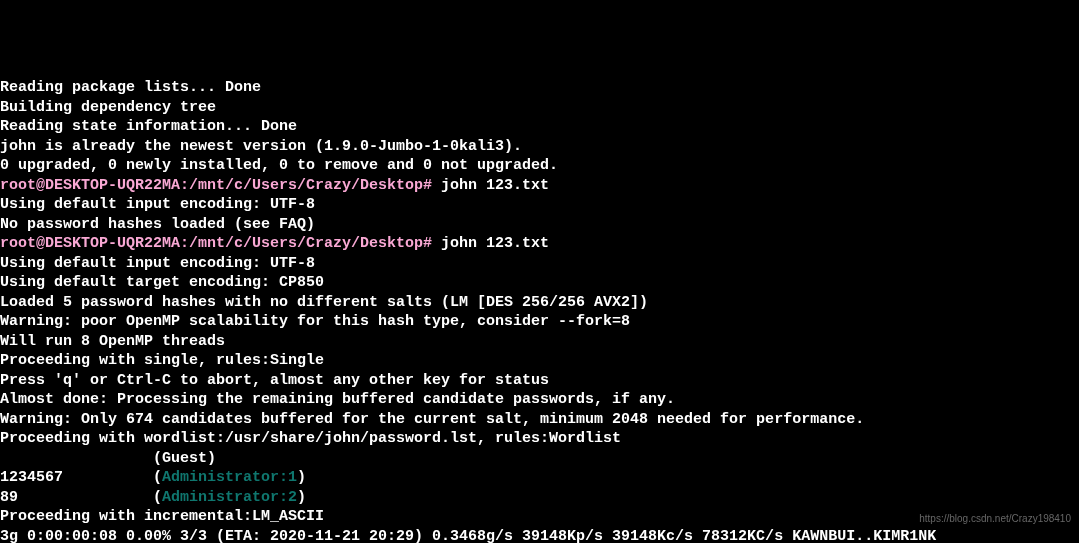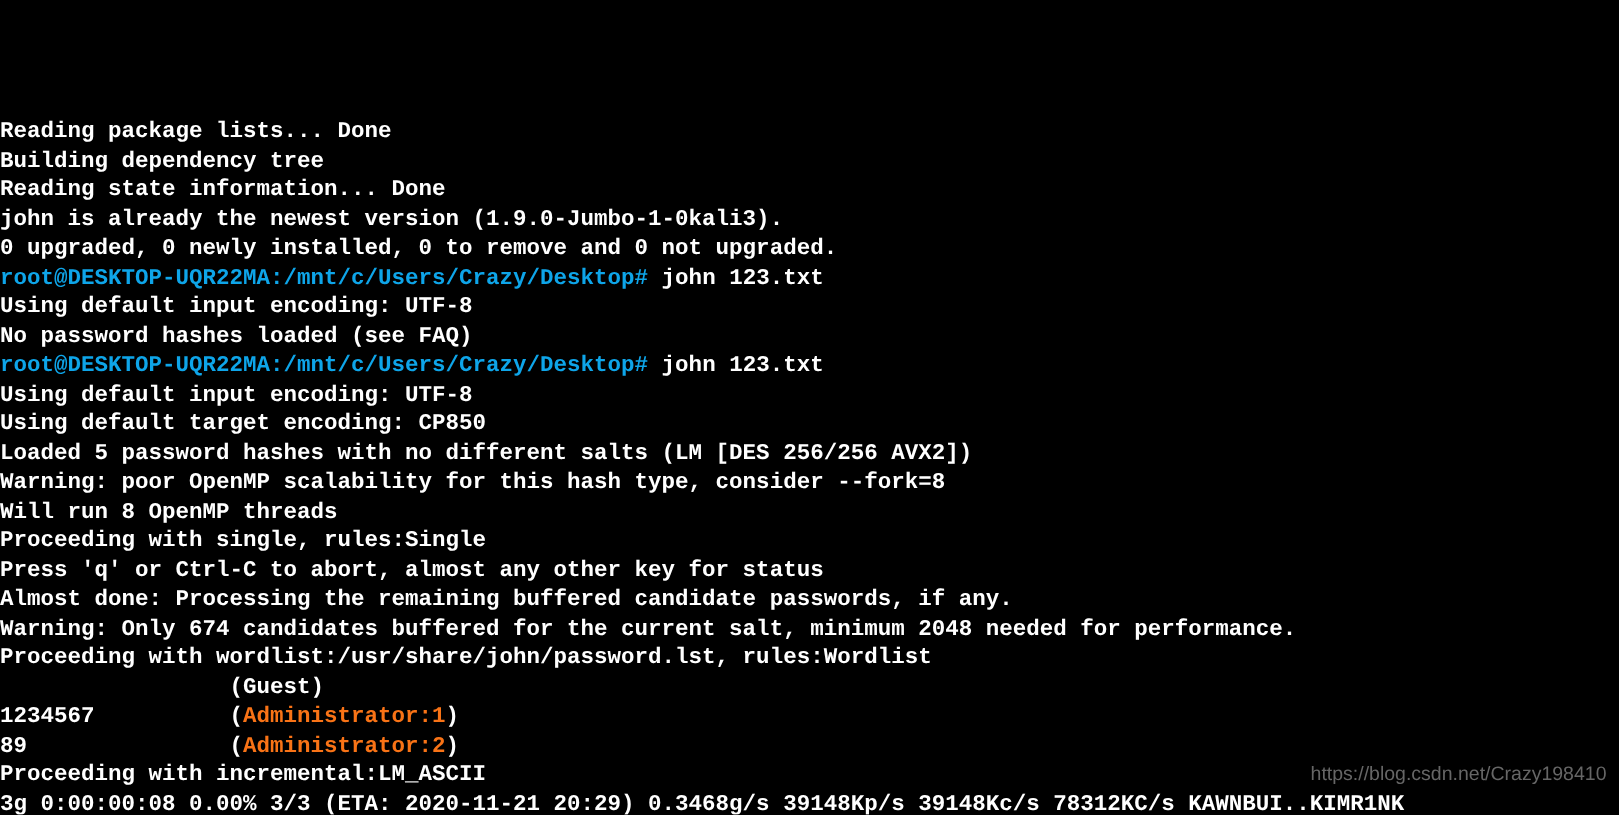--- a/index.html
+++ b/index.html
@@ -20,31 +20,31 @@
       white-space: pre;
     }
     .terminal {
       padding: 0;
     }
     .line {
       display: block;
       font-weight: bold;
     }
     .red {
-      color: #0ea5e9;
+      color: #f9a8d4;
     }
     .darkred {
-      color: #f97316;
+      color: #0f766e;
     }
     .watermark {
       position: absolute;
       bottom: 18px;
       right: 8px;
       color: #666666;
-      font-size: 13px;
+      font-size: 10px;
       font-family: Arial, sans-serif;
     }
   </style>
 </head>
 <body>
 
 
 
 <div class="terminal" id="terminal-container"><span class="line"><span>Reading package lists... Done</span></span><span class="line"><span>Building dependency tree</span></span><span class="line"><span>Reading state information... Done</span></span><span class="line"><span>john is already the newest version (1.9.0-Jumbo-1-0kali3).</span></span><span class="line"><span>0 upgraded, 0 newly installed, 0 to remove and 0 not upgraded.</span></span><span class="line"><span class="red">root@DESKTOP-UQR22MA:/mnt/c/Users/Crazy/Desktop#</span><span> john 123.txt</span></span><span class="line"><span>Using default input encoding: UTF-8</span></span><span class="line"><span>No password hashes loaded (see FAQ)</span></span><span class="line"><span class="red">root@DESKTOP-UQR22MA:/mnt/c/Users/Crazy/Desktop#</span><span> john 123.txt</span></span><span class="line"><span>Using default input encoding: UTF-8</span></span><span class="line"><span>Using default target encoding: CP850</span></span><span class="line"><span>Loaded 5 password hashes with no different salts (LM [DES 256/256 AVX2])</span></span><span class="line"><span>Warning: poor OpenMP scalability for this hash type, consider --fork=8</span></span><span class="line"><span>Will run 8 OpenMP threads</span></span><span class="line"><span>Proceeding with single, rules:Single</span></span><span class="line"><span>Press 'q' or Ctrl-C to abort, almost any other key for status</span></span><span class="line"><span>Almost done: Processing the remaining buffered candidate passwords, if any.</span></span><span class="line"><span>Warning: Only 674 candidates buffered for the current salt, minimum 2048 needed for performance.</span></span><span class="line"><span>Proceeding with wordlist:/usr/share/john/password.lst, rules:Wordlist</span></span><span class="line"><span>                 (Guest)</span></span><span class="line"><span>1234567          (</span><span class="darkred">Administrator:1</span><span>)</span></span><span class="line"><span>89               (</span><span class="darkred">Administrator:2</span><span>)</span></span><span class="line"><span>Proceeding with incremental:LM_ASCII</span></span><span class="line"><span>3g 0:00:00:08 0.00% 3/3 (ETA: 2020-11-21 20:29) 0.3468g/s 39148Kp/s 39148Kc/s 78312KC/s KAWNBUI..KIMR1NK</span></span></div>
 <div class="watermark">https://blog.csdn.net/Crazy198410</div>

